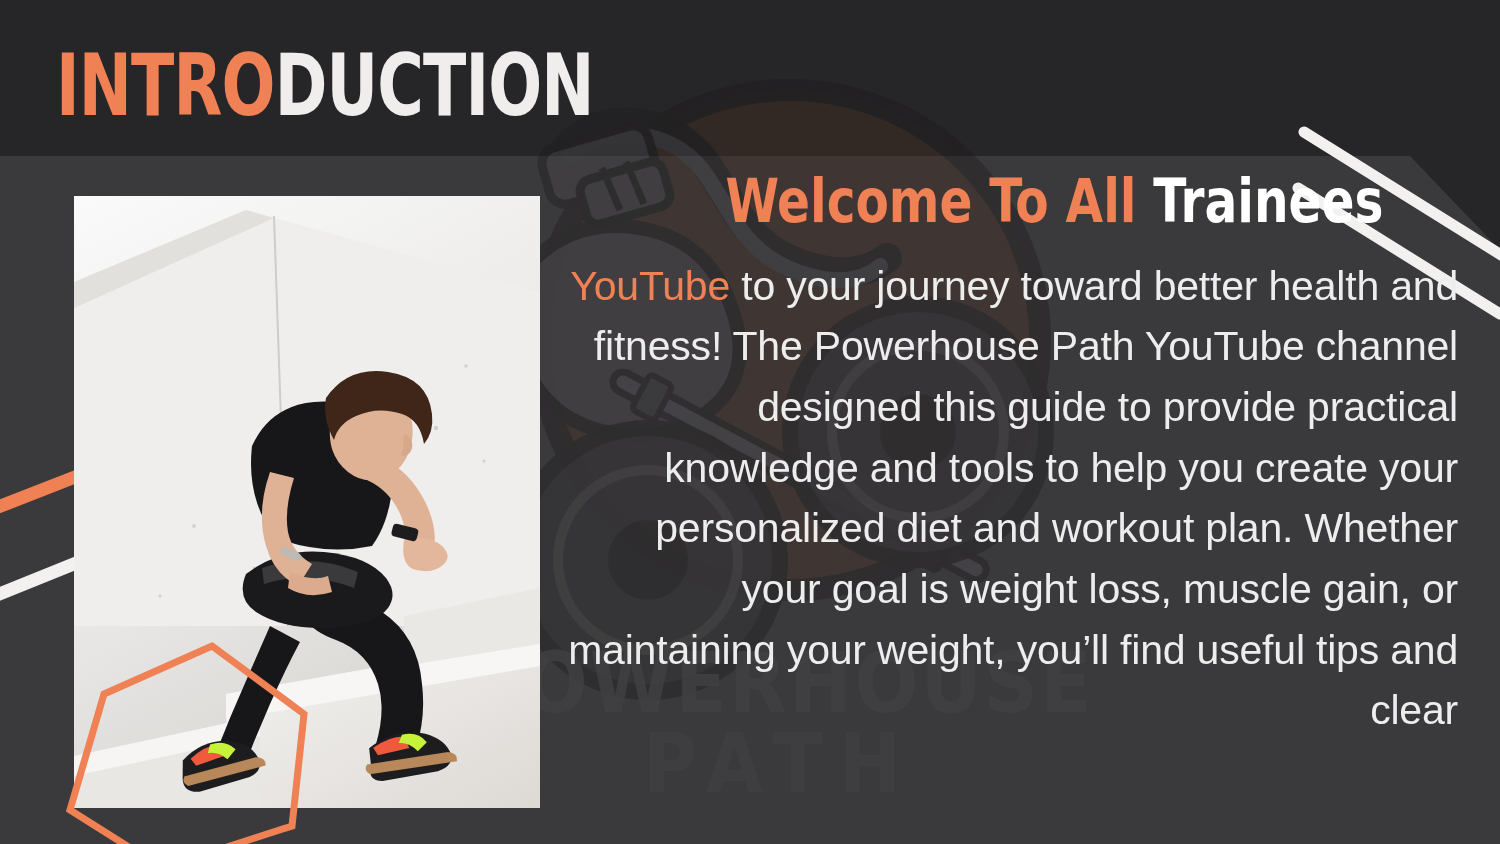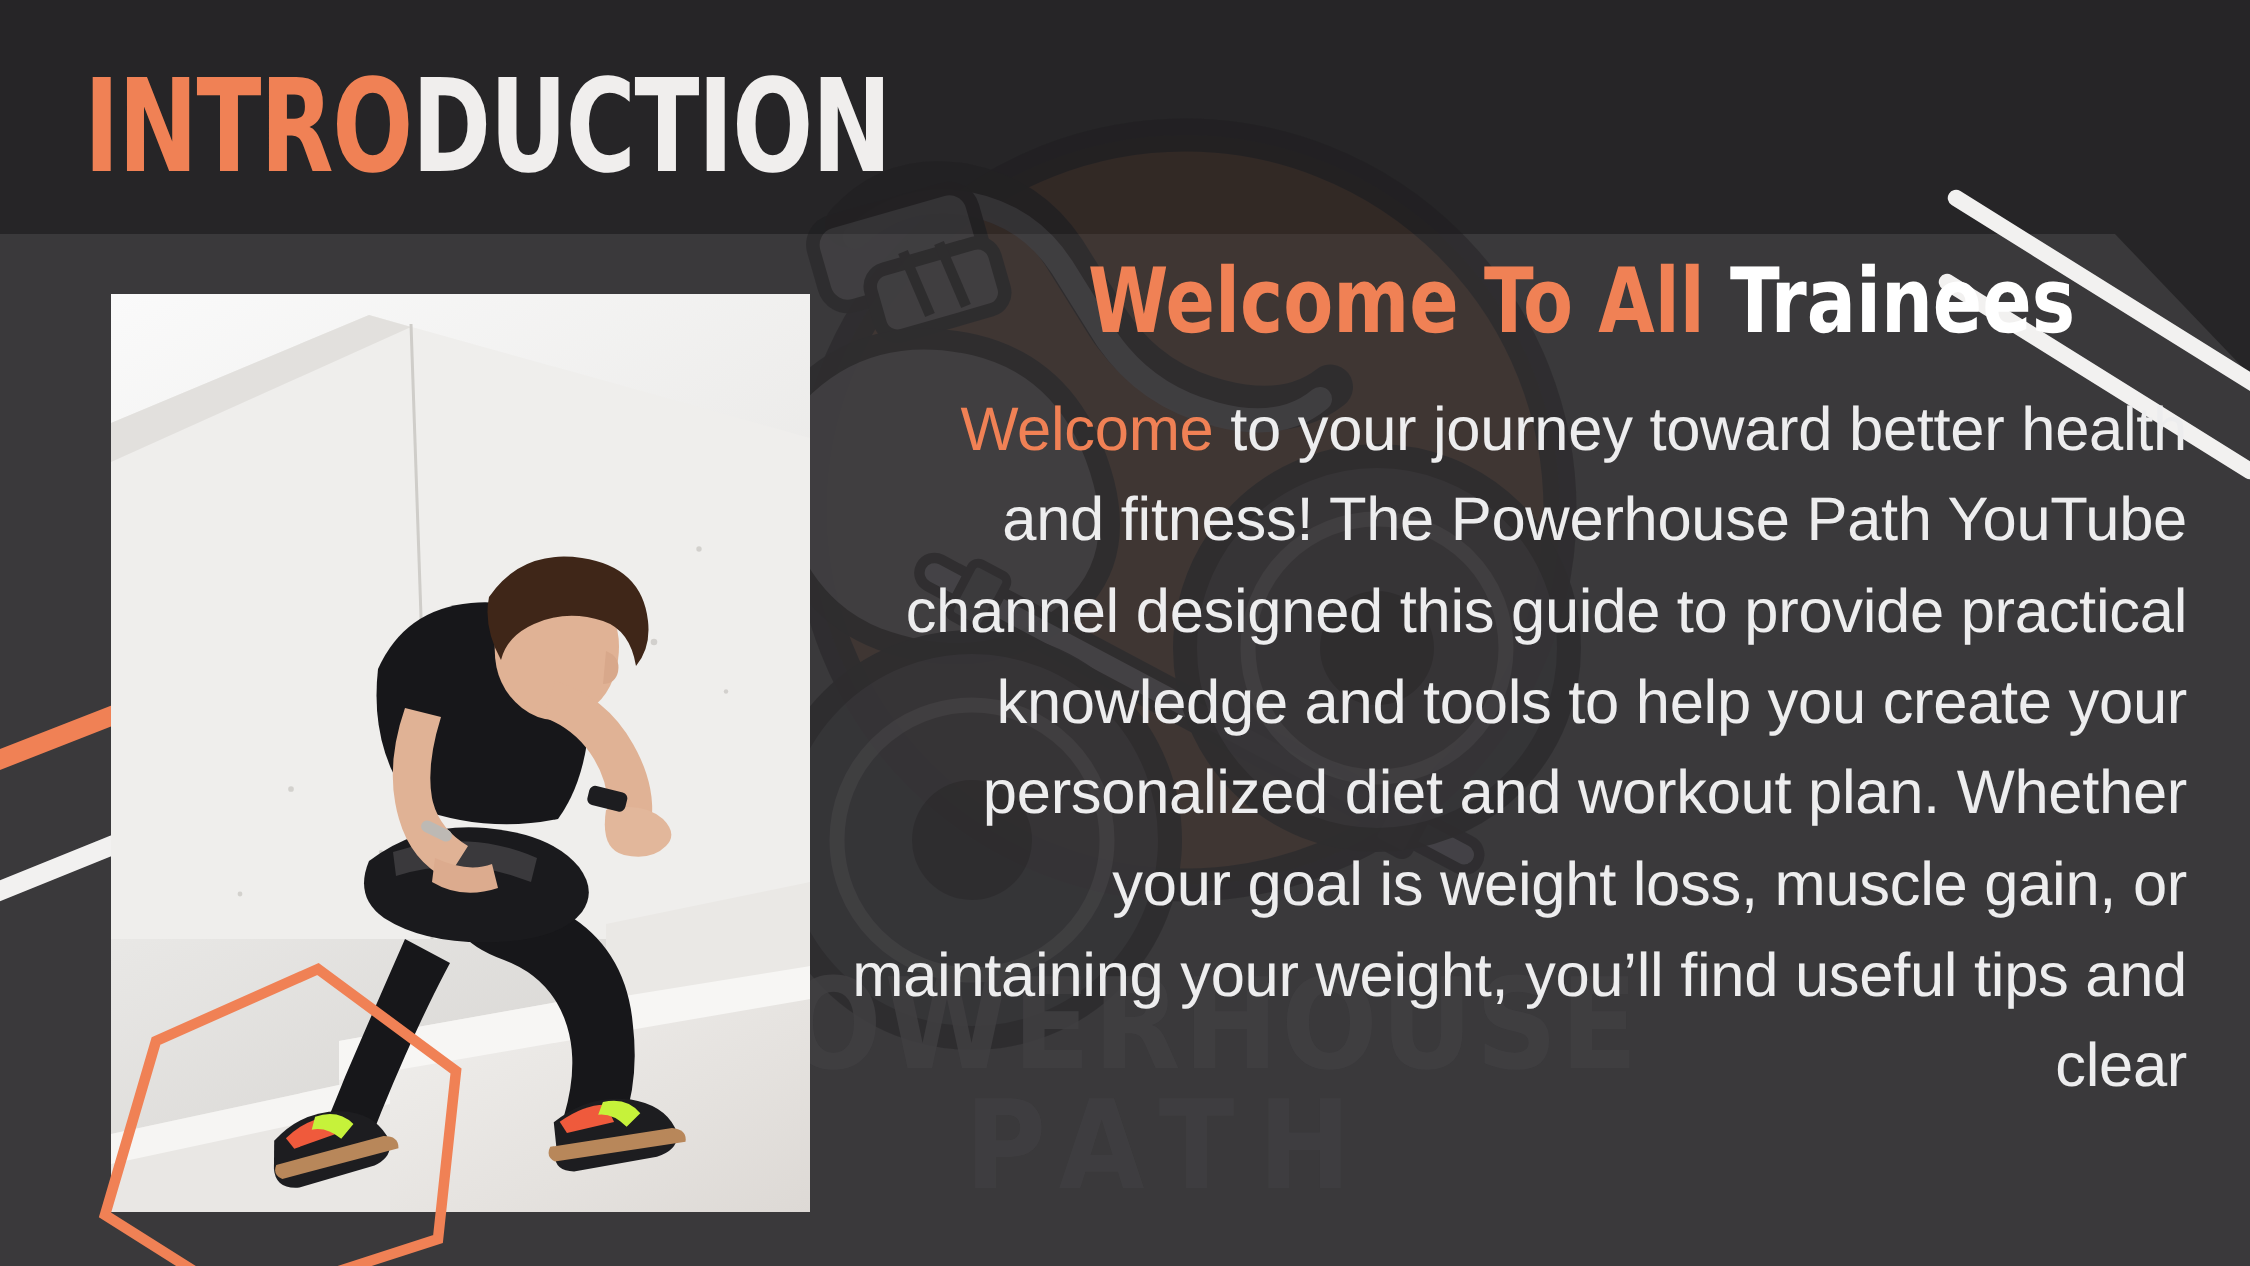--- a/index.html
+++ b/index.html
@@ -296,18 +296,18 @@
   <div class="page-title">
     <span class="pt-a">INTRO</span><span class="pt-b">DUCTION</span>
   </div>
 
   <div class="content-col">
     <div class="section-heading">
       <span class="sh-a">Welcome To All</span><span class="sh-b"> Trainees</span>
     </div>
 
     <p class="body-copy">
-      <span class="bc-lead">Welcome</span><span> to your journey toward better health and fitness! The Powerhouse Path YouTube channel designed this guide to provide practical knowledge and tools to help you create your personalized diet and workout plan. Whether your goal is weight loss, muscle gain, or maintaining your weight, you’ll find useful tips and clear</span>
+      <span class="bc-lead">YouTube</span><span> to your journey toward better health and fitness! The Powerhouse Path YouTube channel designed this guide to provide practical knowledge and tools to help you create your personalized diet and workout plan. Whether your goal is weight loss, muscle gain, or maintaining your weight, you’ll find useful tips and clear</span>
     </p>
   </div>
 
 
 </div>
 
 </body></html>

